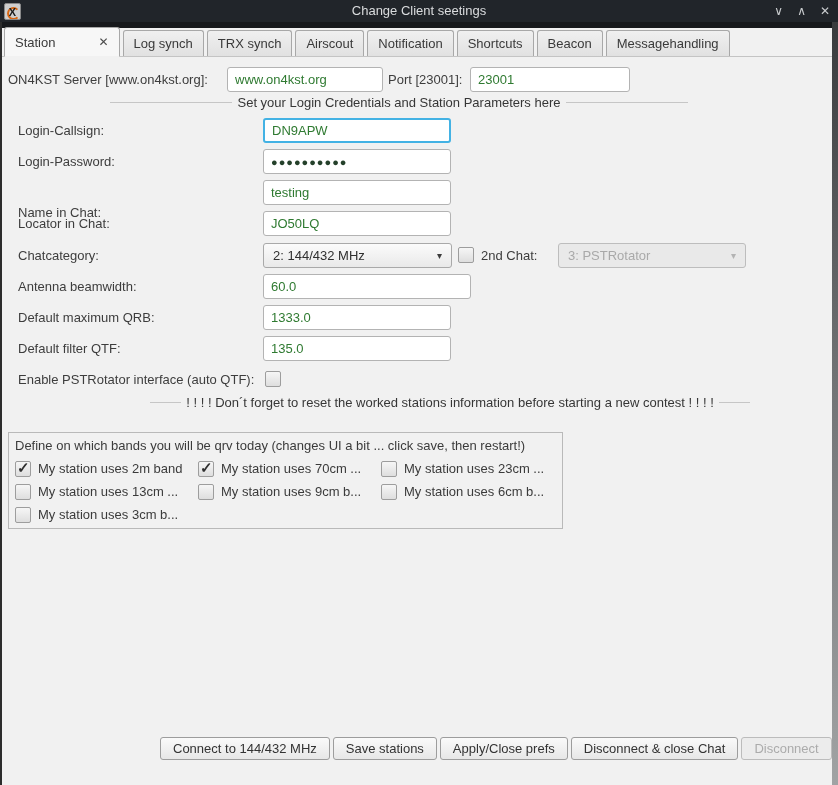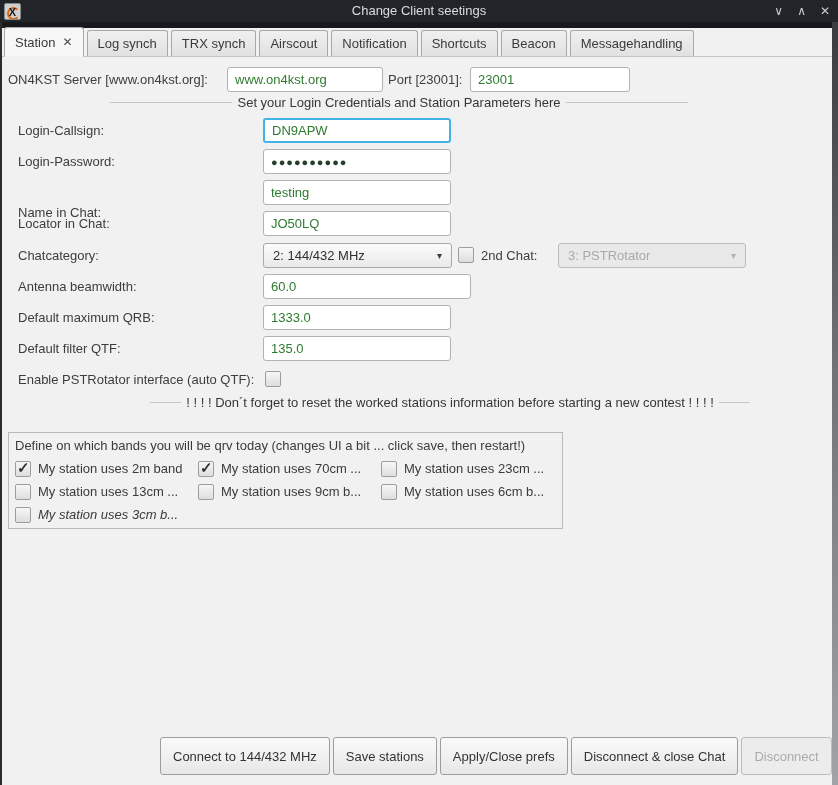--- a/index.html
+++ b/index.html
@@ -14,21 +14,21 @@
   .app-icon span{position:relative;z-index:2;}
   .win-title{position:absolute;left:0;right:0;top:0;height:22px;line-height:22px;text-align:center;color:#dadcde;font-size:13px;}
   .win-controls{position:absolute;right:8px;top:0;height:22px;display:flex;align-items:center;gap:14px;color:#c9ccce;font-size:12px;}
   .win-controls span{cursor:default;line-height:22px;}
 
   
   .tabbar{position:absolute;top:22px;left:0;width:832px;height:35px;background:#f1f1f1;border-top:6px solid #17191c;
     border-bottom:1px solid #c4c4c4;display:flex;align-items:flex-end;padding-left:4px;}
   .tab{height:26px;display:flex;align-items:center;padding:0 10px;margin-right:3px;font-size:13px;color:#3a3a3a;
     background:linear-gradient(#f0f0f0,#e1e1e1);border:1px solid #a8a8a8;border-bottom:none;border-radius:3px 3px 0 0;white-space:nowrap;}
-  .tab.active{height:30px;background:#f7f7f7;margin-bottom:-1px;border-bottom:1px solid #f1f1f1;}
+  .tab.active{height:30px;background:#f7f7f7;margin-bottom:-1px;border-bottom:1px solid #f1f1f1;gap:36px;}
   .tab-close{margin-left:7px;color:#4a4a4a;font-size:12px;}
 
   
   .content{position:absolute;top:57px;left:0;right:0;bottom:0;}
   .lbl{position:absolute;font-size:13px;color:#3d3d3d;line-height:25px;white-space:nowrap;}
   .inp{position:absolute;height:25px;border:1px solid #b3b3b3;border-radius:3px;background:#fff;color:#2f7a31;
     font-size:13px;padding:0 7px;outline:none;}
   .inp.focused{border:2px solid #43b2e4;}
   .inp.pw{color:#24402a;font-size:11px;letter-spacing:1px;}
   .combo{position:absolute;height:25px;border:1px solid #a9a9a9;border-radius:3px;background:linear-gradient(#fbfbfb,#e9e9e9);
@@ -43,21 +43,21 @@
   .sep .line{flex:1;height:1px;background:#c6c6c6;}
   .sep .txt{padding:0 5px;white-space:nowrap;}
 
   .groupbox{position:absolute;left:8px;top:375px;width:555px;height:97px;border:1px solid #b9b9b9;}
   .groupbox .gb-title{font-size:13px;color:#3b3b3b;padding:5px 0 2px 6px;white-space:nowrap;}
   .band-grid{position:relative;margin-left:6px;}
   .band-item{position:absolute;height:23px;display:flex;align-items:center;font-size:13px;color:#3b3b3b;white-space:nowrap;}
   .band-item .cb{position:relative;margin-right:7px;flex:0 0 16px;}
 
   .footer{position:absolute;left:160px;top:680px;display:flex;gap:3px;}
-  .btn{height:38px;padding:0 12px;background:linear-gradient(#fafafa,#e7e7e7);border:1px solid #9d9d9d;border-radius:3px;
+  .btn{height:23px;padding:0 12px;background:linear-gradient(#fafafa,#e7e7e7);border:1px solid #9d9d9d;border-radius:3px;
     font-size:13px;color:#333;white-space:nowrap;display:flex;align-items:center;}
   .btn.disabled{color:#ababab;border-color:#bcbcbc;background:#ececec;}
 
   .edge-left{position:absolute;left:0;top:22px;bottom:0;width:2px;background:#2c2c2c;}
   .edge-right{position:absolute;right:0;top:22px;bottom:0;width:6px;background:linear-gradient(180deg,#393b3d 0%,#6f7173 45%,#a1a3a4 100%);}
 </style>
 </head>
 <body>
 
 <div class="window">
@@ -164,21 +164,21 @@
           <span>My station uses 13cm ...</span>
         </div>
         <div class="band-item" style="left:183px;top:25px;">
           <span class="cb"></span>
           <span>My station uses 9cm b...</span>
         </div>
         <div class="band-item" style="left:366px;top:25px;">
           <span class="cb"></span>
           <span>My station uses 6cm b...</span>
         </div>
-        <div class="band-item" style="left:0;top:48px;font-style:italic;">
+        <div class="band-item" style="left:0;top:48px;">
           <span class="cb"></span>
           <span>My station uses 3cm b...</span>
         </div>
       </div>
     </div>
 
     <div class="footer">
       <div class="btn">Connect to 144/432 MHz</div>
       <div class="btn">Save stations</div>
       <div class="btn">Apply/Close prefs</div>

